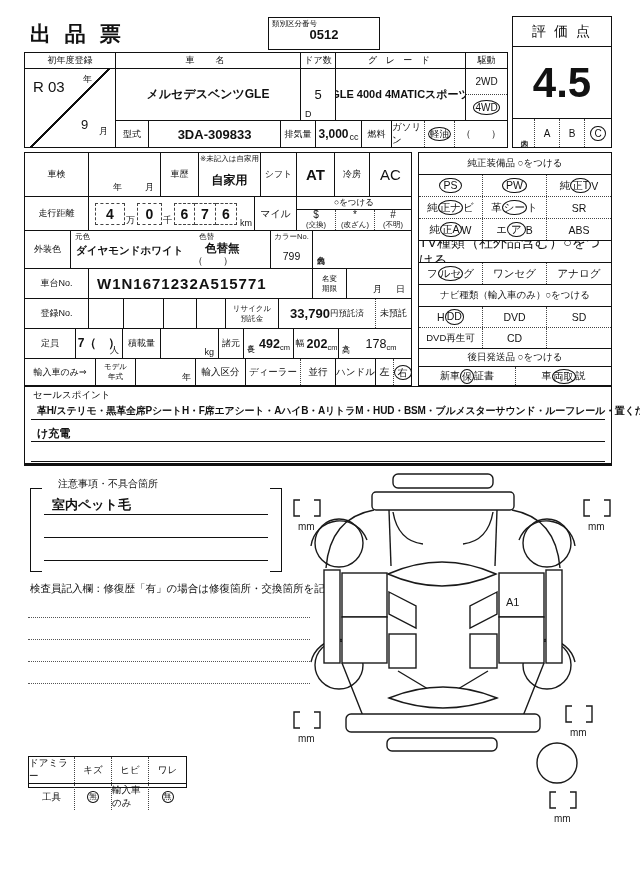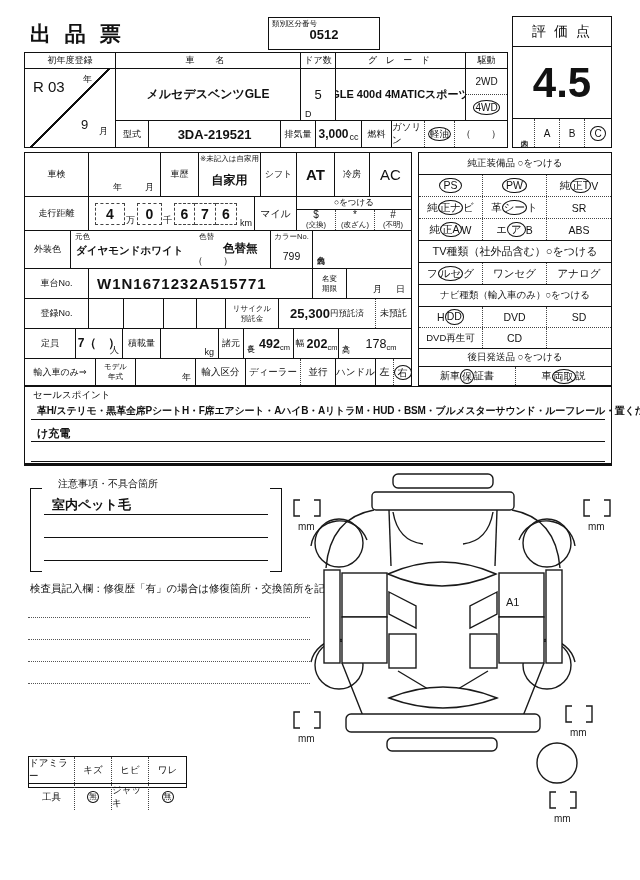--- a/index.html
+++ b/index.html
@@ -78,21 +78,21 @@
         <div class="cell br" style="width:130px;font-size:11px;font-weight:600;white-space:nowrap">GLE 400d 4MATICスポーツ</div>
         <div class="col" style="flex:1">
           <div class="cell bbd" style="flex:1;font-size:10px">2WD</div>
           <div class="cell" style="flex:1;font-size:10px">
             <span class="oval" style="padding:0 1px">4WD</span>
           </div>
         </div>
       </div>
       <div class="row" style="flex:1">
         <div class="cell br lab" style="width:33px">型式</div>
-        <div class="cell br" style="width:132px;font-size:13px;font-weight:600">3DA-219521</div>
+        <div class="cell br" style="width:132px;font-size:13px;font-weight:600">3DA-309833</div>
         <div class="cell br lab" style="width:35px">排気量</div>
         <div class="cell br" style="width:46px">
           <span style="font-size:12px;font-weight:600">3,000</span>
           <span class="lab" style="margin:6px 0 0 1px">cc</span>
         </div>
         <div class="cell br lab" style="width:30px">燃料</div>
         <div class="cell brd" style="width:33px;font-size:9.5px">ガソリン</div>
         <div class="cell brd" style="width:30px;font-size:9.5px">
           <span class="oval" style="padding:0 1px">軽油</span>
         </div>
@@ -151,21 +151,21 @@
         </div>
       </div>
     </div>
 
     <div class="row bb" style="height:38px">
       <div class="cell br lab" style="width:46px">外装色</div>
       <div class="br" style="width:200px;position:relative">
         <span class="abs tiny" style="left:4px;top:1px">元色</span>
         <span class="abs" style="left:5px;top:13px;font-size:10.5px;font-weight:bold">ダイヤモンドホワイト</span>
         <span class="abs tiny" style="left:128px;top:1px">色替</span>
-        <span class="abs" style="left:152px;top:10px;font-size:11.5px;font-weight:bold">色替無</span>
+        <span class="abs" style="left:134px;top:10px;font-size:11.5px;font-weight:bold">色替無</span>
         <span class="abs" style="left:122px;top:23px;font-size:10px">（　　）</span>
       </div>
       <div class="col br" style="width:42px">
         <div class="cell tiny" style="height:12px">カラーNo.</div>
         <div class="cell" style="flex:1;font-size:10.5px">799</div>
       </div>
       <div class="row" style="flex:1;align-items:center;padding-left:3px">
         <span class="vtext">内装色</span>
       </div>
     </div>
@@ -187,21 +187,21 @@
       <div class="cell br lab" style="width:64px">登録No.</div>
       <div class="cell br" style="width:35px"></div>
       <div class="cell br" style="width:40px"></div>
       <div class="cell br" style="width:33px"></div>
       <div class="cell br" style="width:29px"></div>
       <div class="col cell br tiny" style="width:53px">
         <span>リサイクル</span>
         <span>預託金</span>
       </div>
       <div class="cell brd" style="width:97px">
-        <span style="font-size:13px;font-weight:600">25,300</span>
+        <span style="font-size:13px;font-weight:600">33,790</span>
         <span style="font-size:8.5px">円預託済</span>
       </div>
       <div class="cell" style="flex:1;font-size:9px">未預託</div>
     </div>
 
     <div class="row bb" style="height:30px">
       <div class="cell br lab" style="width:51px">定員</div>
       <div class="cell br" style="width:47px">
         <span style="font-size:12px;font-weight:600">7（　）</span>
         <span class="abs lab" style="right:3px;bottom:1px">人</span>
@@ -286,21 +286,21 @@
           <span class="oval" style="padding:0 1px">正A</span>
           <span>W</span>
       </div>
       <div class="cell brd" style="width:64px">
         <span>エ</span>
           <span class="oval">ア</span>
           <span>B</span>
       </div>
       <div class="cell" style="flex:1">ABS</div>
     </div>
-    <div class="cell bb" style="height:22px;font-size:11px">TV種類（社外品含む）○をつける</div>
+    <div class="cell bb" style="height:22px;font-size:14px">TV種類（社外品含む）○をつける</div>
     <div class="row bb" style="height:22px">
       <div class="cell brd" style="width:64px">
         <span>フ</span>
           <span class="oval" style="padding:0 1px">ルセ</span>
           <span>グ</span>
       </div>
       <div class="cell brd" style="width:64px">ワンセグ</div>
       <div class="cell" style="flex:1">アナログ</div>
     </div>
     <div class="cell bb" style="height:22px;font-size:9.5px">ナビ種類（輸入車のみ）○をつける</div>
@@ -358,21 +358,21 @@
       <div class="cell brd" style="width:46px">ドアミラー</div>
       <div class="cell brd" style="width:37px">キズ</div>
       <div class="cell brd" style="width:37px">ヒビ</div>
       <div class="cell" style="flex:1">ワレ</div>
     </div>
     <div class="row" style="flex:1">
       <div class="cell brd" style="width:46px">工具</div>
       <div class="cell brd" style="width:37px">
           <span class="oval" style="font-size:8px;padding:0 1px">無</span>
         </div>
-      <div class="cell brd" style="width:37px">ジャッキ</div>
+      <div class="cell brd" style="width:37px">輸入車のみ</div>
       <div class="cell" style="flex:1">
           <span class="oval" style="font-size:8px;padding:0 1px">無</span>
         </div>
     </div>
   </div>
 
   <svg class="abs" style="left:288px;top:466px" width="352" height="380" viewBox="0 0 352 380">
     <g stroke="#1a1a1a" stroke-width="1.4" fill="none">
 
       <circle cx="51" cy="77" r="24"></circle>

